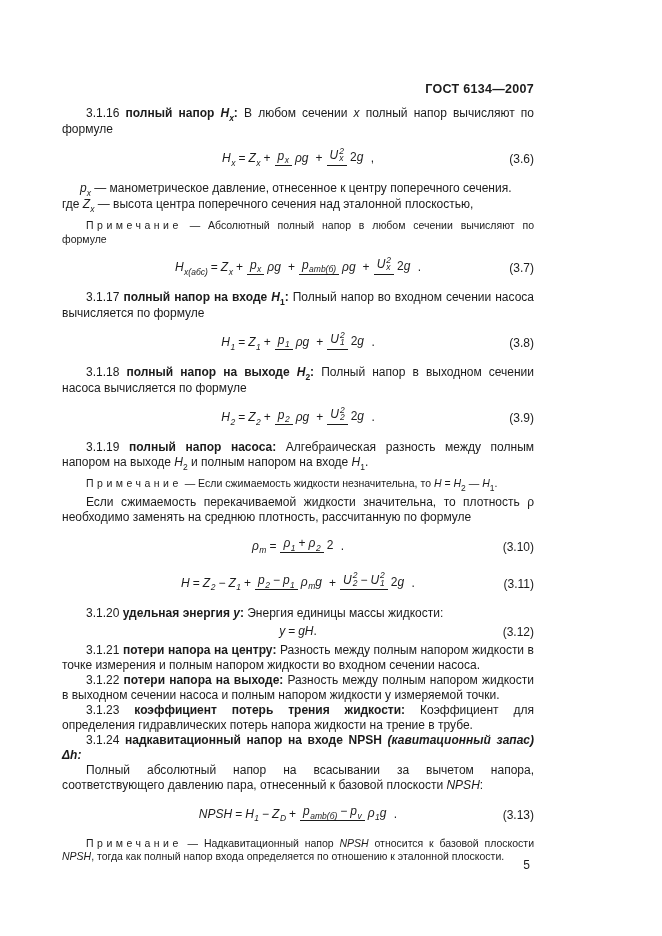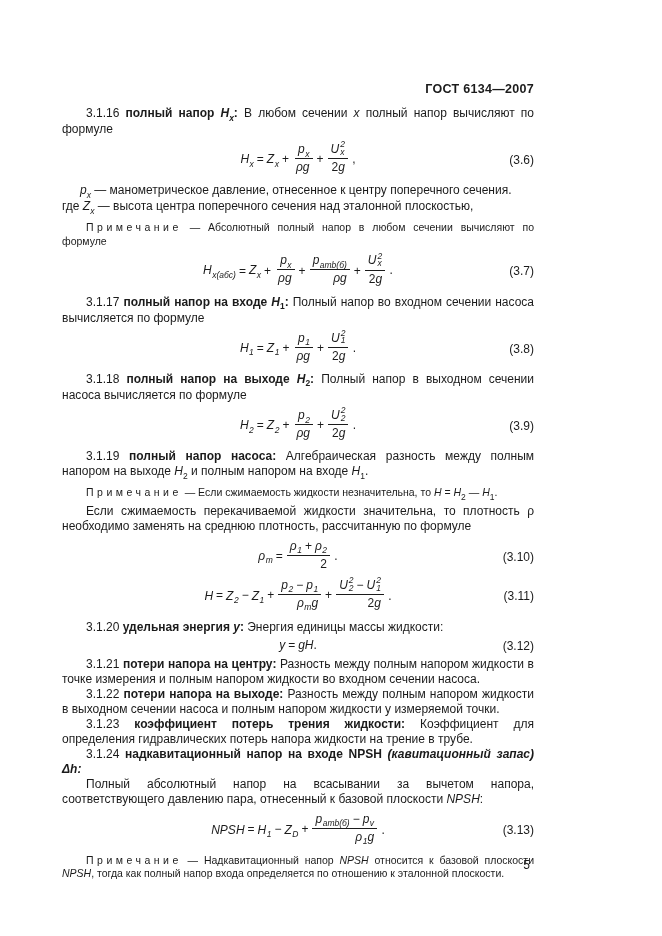--- a/index.html
+++ b/index.html
@@ -37,21 +37,21 @@
   .formula .v{font-style:italic;}
   .formula .r{font-style:normal;}
   .formula .op{font-style:normal;margin:0 3px;}
   .fsub{font-size:8.5px;font-style:italic;position:relative;top:3.5px;margin-left:.5px;}
   .ss{
     display:inline-flex;flex-direction:column;align-items:flex-start;
     font-size:8.5px;line-height:7.5px;font-style:italic;
     vertical-align:middle;margin-left:1px;transform:translateY(-1px);
   }
   .frac{
-    display:inline-flex;flex-direction:column;align-items:flex-end;
+    display:inline-flex;flex-direction:row;align-items:center;
     vertical-align:middle;margin:0 1px;transform:translateY(-2px);
   }
   .frac .num{
     border-bottom:1px solid #1b1b1b;padding:0 3px 1px;line-height:14px;
     display:inline-block;white-space:nowrap;
   }
   .frac .den{padding:1px 3px 0;line-height:14px;display:inline-block;white-space:nowrap;}
 </style>
 </head>
 <body>

